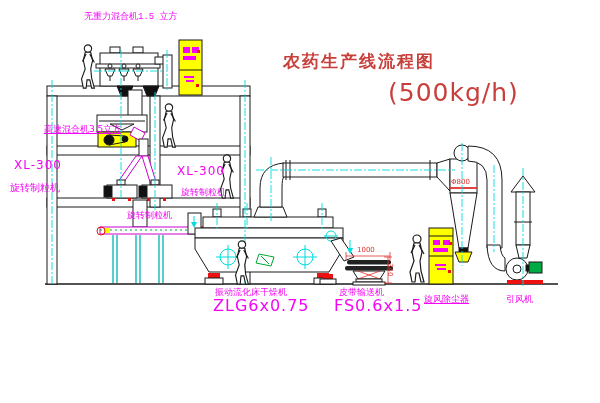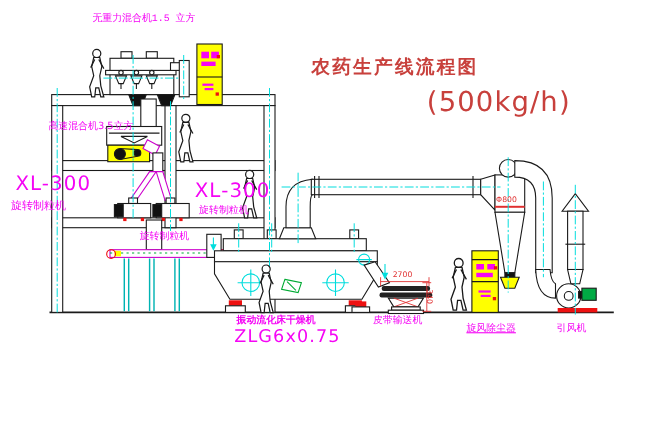--- a/index.html
+++ b/index.html
@@ -2,21 +2,21 @@
 <html><head>
 <meta charset="utf-8">
 <style>
   html,body{margin:0;padding:0;background:#fff;}
   #stage{position:relative;width:600px;height:403px;background:#ffffff;overflow:hidden;
          font-family:"DejaVu Sans","Liberation Sans",sans-serif;}
   #art{position:absolute;left:0;top:0;}
   .label{position:absolute;white-space:nowrap;line-height:1;color:#f505f5;}
   .lbl-sm{font-size:9px;}
   .lbl-model{font-size:16px;letter-spacing:1px;}
-  .lbl-xl{font-size:18px;letter-spacing:1px;}
+  .lbl-xl{font-size:12px;letter-spacing:1px;}
   .dim{font-size:7px;color:#e03030;}
   .title-cn{left:283px;top:53px;font-size:17px;font-weight:700;color:#c8403c;letter-spacing:2px;text-align:center;}
   .title-cap{left:388px;top:44px;font-size:25px;font-weight:400;color:#c8403c;letter-spacing:1px;margin-top:36px;}
   .rot90{transform:rotate(90deg);transform-origin:left top;}
 </style>
 </head>
 <body>
 
 <div id="stage">
 
@@ -248,34 +248,35 @@
     <use href="#person" transform="translate(238,154) scale(-0.92,0.92)"></use>
     <use href="#person" transform="translate(253,240) scale(-0.92,0.92)"></use>
     <use href="#person" transform="translate(429,234) scale(-1,1)"></use>
   </g>
 </svg>
 
 <div class="label title-cn">农药生产线流程图</div>
 <div class="label title-cap">(500kg/h)</div>
 
 <div class="label lbl-sm" style="left:84px;top:13px;font-family:Liberation Mono, monospace;">无重力混合机1.5 立方</div>
-<div class="label lbl-sm" style="left:44px;top:111px;">高速混合机3.5立方</div>
+<div class="label lbl-sm" style="left:44px;top:125px;text-decoration:underline;">高速混合机3.5立方</div>
 
 <div class="label lbl-xl" style="left:14px;top:159px;">XL-300</div>
 <div class="label lbl-sm" style="left:10px;top:183px;font-size:10px;">旋转制粒机</div>
 <div class="label lbl-xl" style="left:177px;top:165px;">XL-300</div>
 <div class="label lbl-sm" style="left:181px;top:188px;">旋转制粒机</div>
 
 <div class="label lbl-sm" style="left:127px;top:211px;">旋转制粒机</div>
 
-<div class="label lbl-sm" style="left:215px;top:288px;font-weight:bold;">振动流化床干燥机</div>
+<div class="label lbl-sm" style="left:215px;top:288px;">振动流化床干燥机</div>
 <div class="label lbl-model" style="left:213px;top:298px;">ZLG6x0.75</div>
 
 <div class="label lbl-sm" style="left:339px;top:288px;">皮带输送机</div>
+<div class="label lbl-model" style="left:334px;top:298px;">FS0.6x1.5</div>
 
 <div class="label lbl-sm" style="left:424px;top:295px;text-decoration:underline;">旋风除尘器</div>
 <div class="label lbl-sm" style="left:506px;top:295px;">引风机</div>
 
-<div class="label dim" style="left:357px;top:247px;">2700</div>
+<div class="label dim" style="left:357px;top:247px;">1000</div>
 <div class="label dim rot90" style="left:393px;top:263px;">340</div>
 <div class="label dim" style="left:451px;top:179px;">Φ800</div>
 
 </div>
 
 </body></html>

